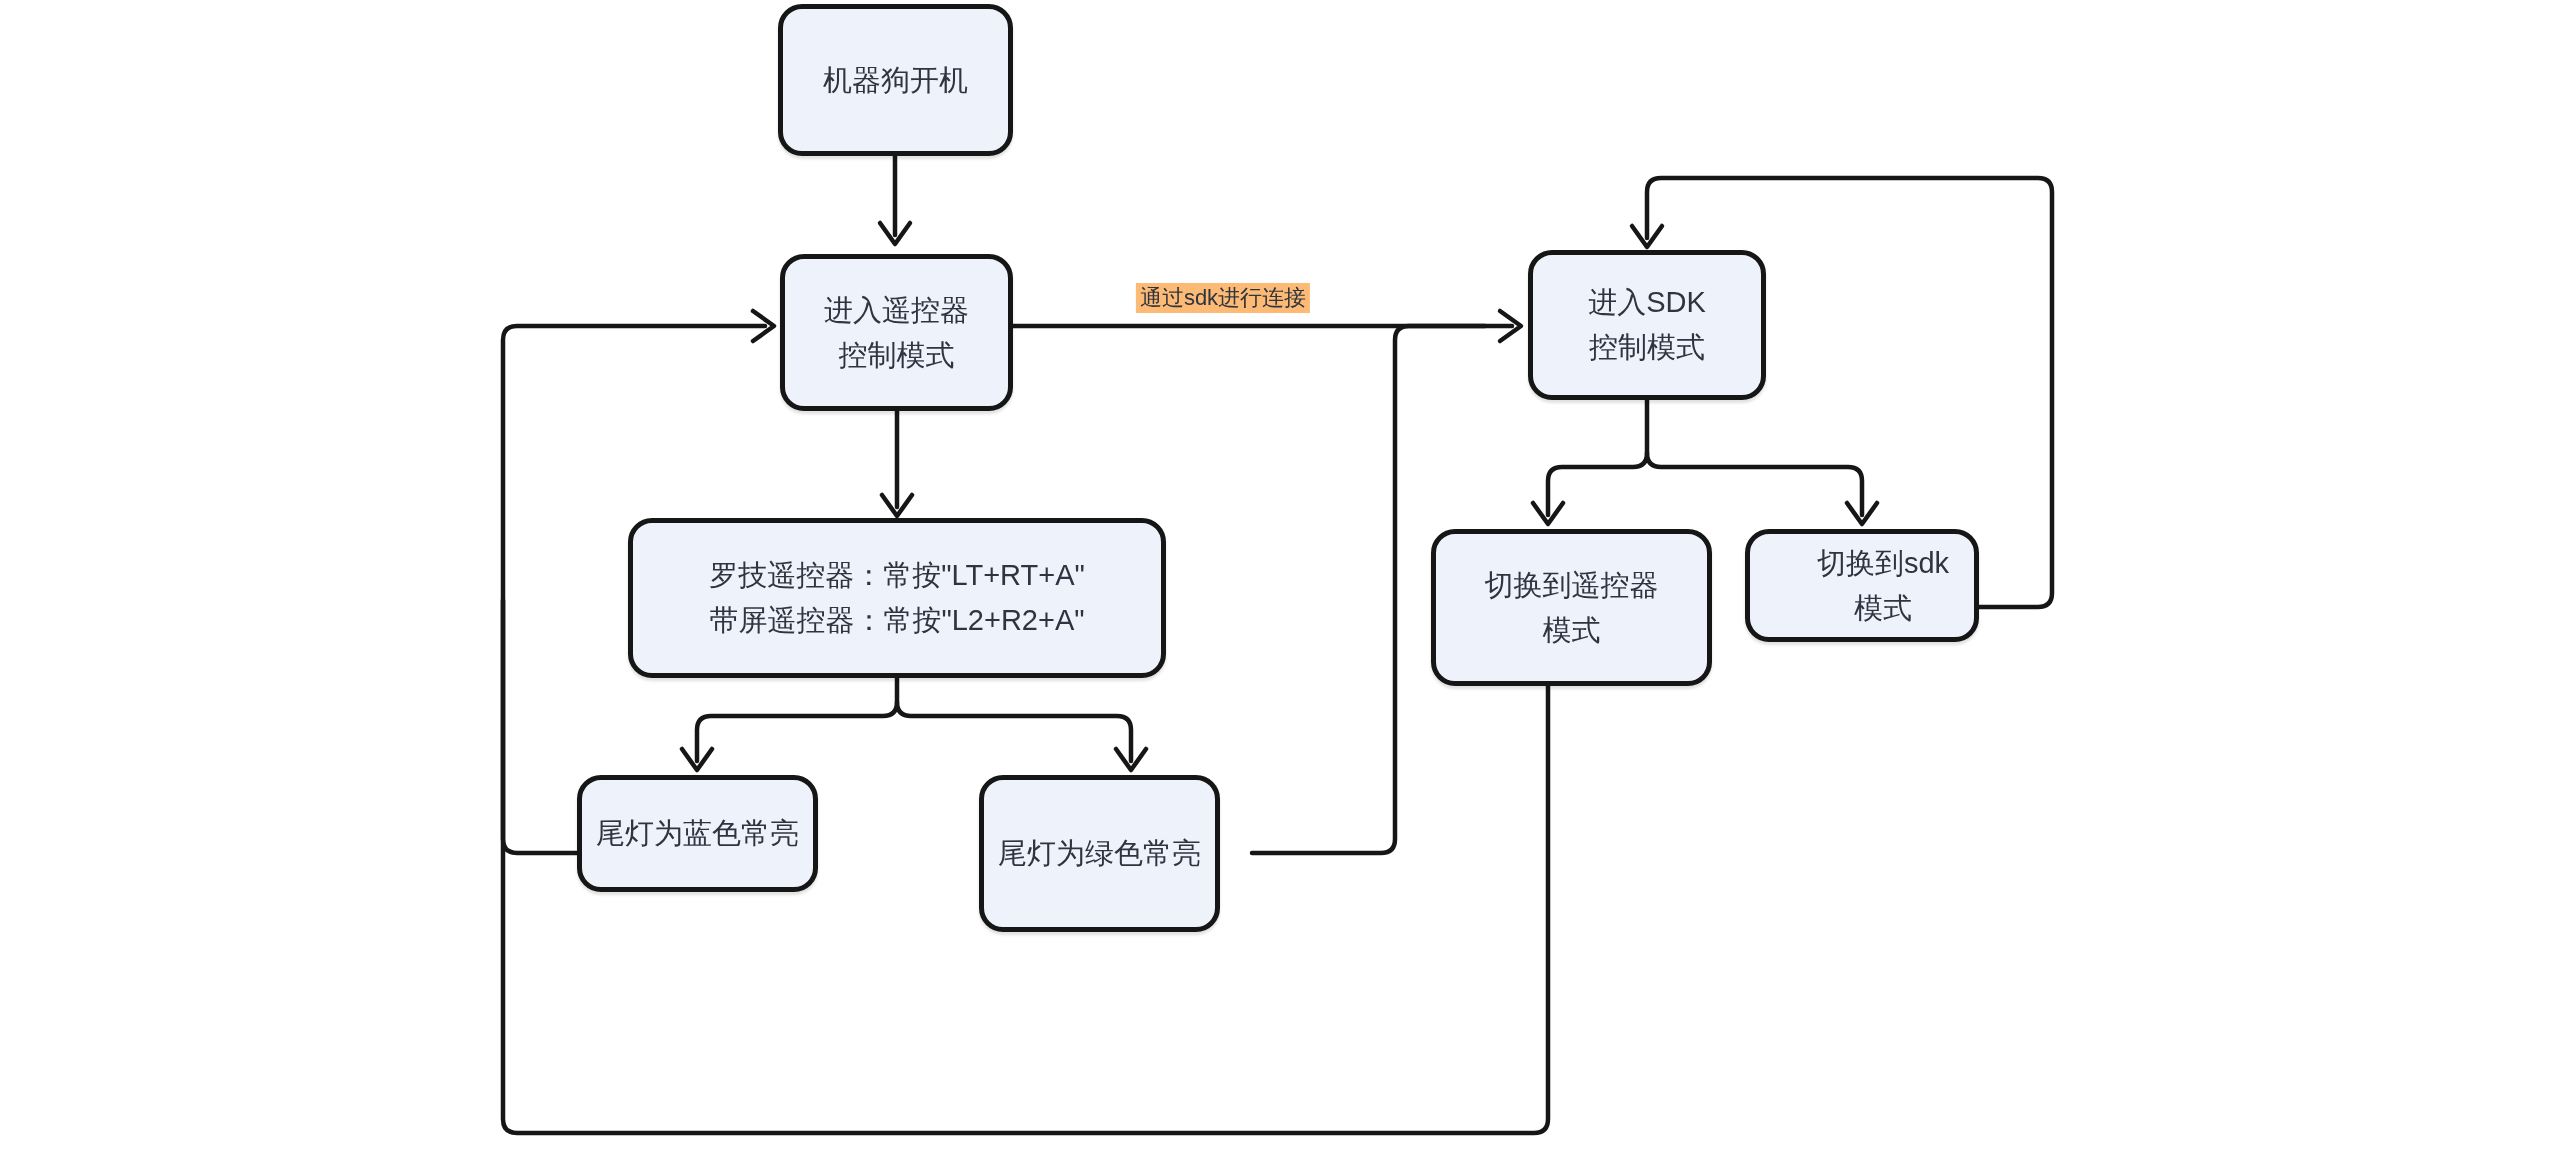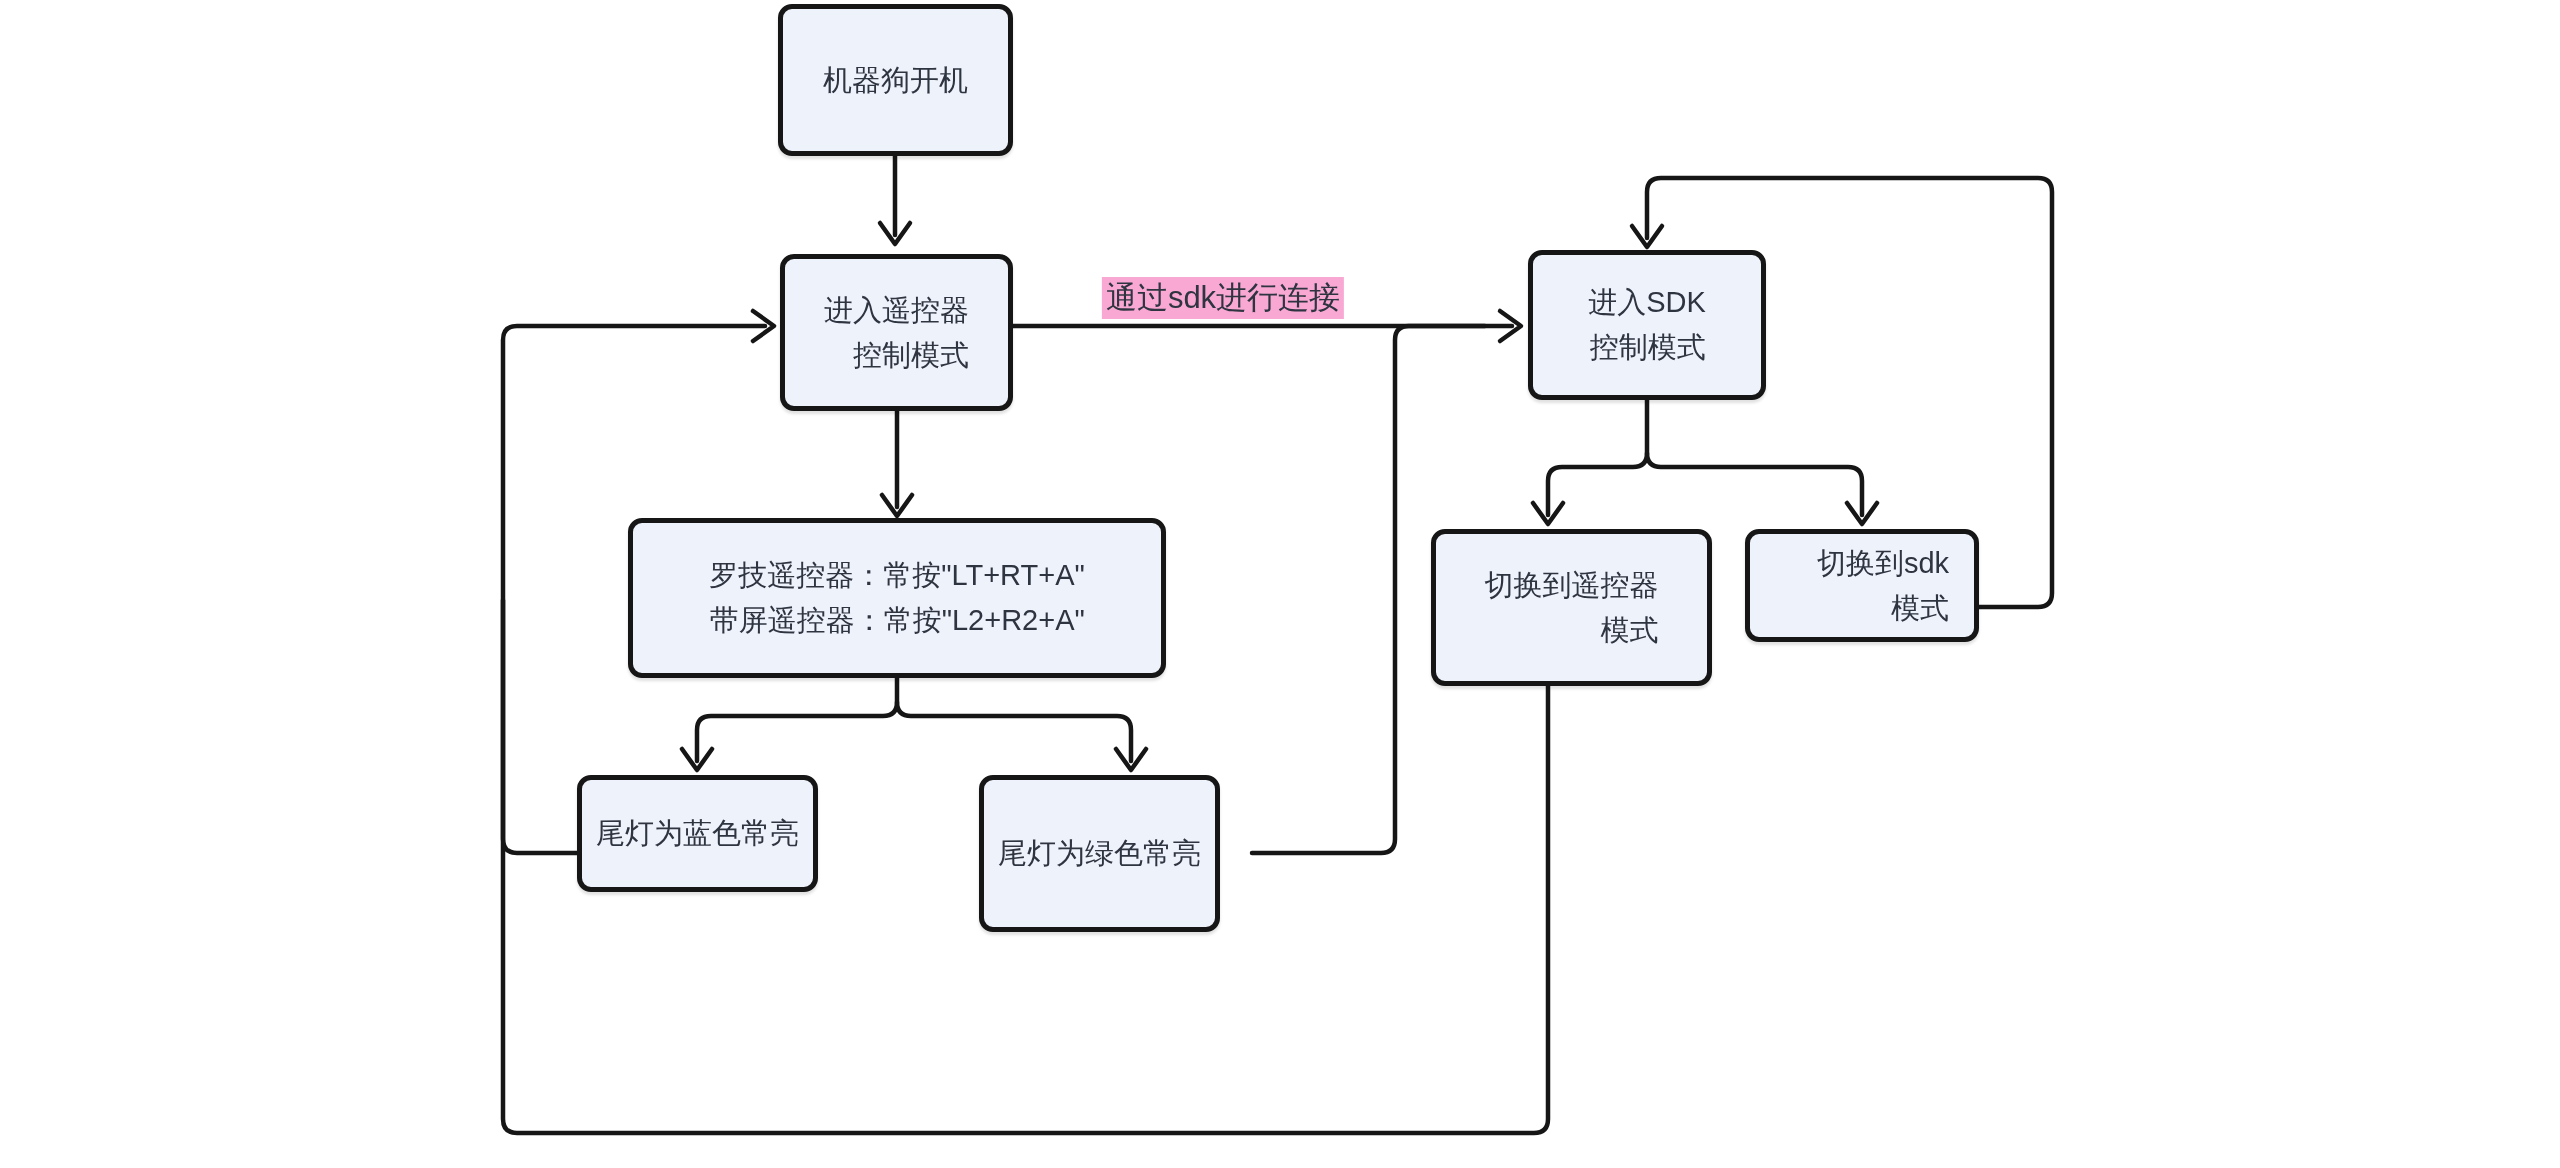--- a/index.html
+++ b/index.html
@@ -27,38 +27,38 @@
     stroke: #161616;
     stroke-width: 4.5;
     stroke-linecap: round;
     stroke-linejoin: round;
   }
   .node {
     position: absolute;
     box-sizing: border-box;
     background: #eef2fb;
     border: 5px solid #161616;
-    border-radius: 14px;
+    border-radius: 24px;
     display: flex;
     align-items: center;
     justify-content: center;
-    text-align: right;
+    text-align: center;
     white-space: pre-line;
     font-size: 29px;
     line-height: 1.55;
     color: #2e3440;
     box-shadow: 0 3px 3px rgba(0,0,0,0.12);
   }
   .edge-label {
     position: absolute;
     transform: translate(-50%, -50%);
-    font-size: 31px;
+    font-size: 22px;
     color: #2e3440;
     white-space: nowrap;
-    background: #f9a8d4;
+    background: #fdba74;
     padding: 0 4px;
   }
 </style>
 </head>
 <body>
 
 <div id="canvas">
 
   <svg id="edge-layer" viewBox="0 0 2560 1168" xmlns="http://www.w3.org/2000/svg">
 

